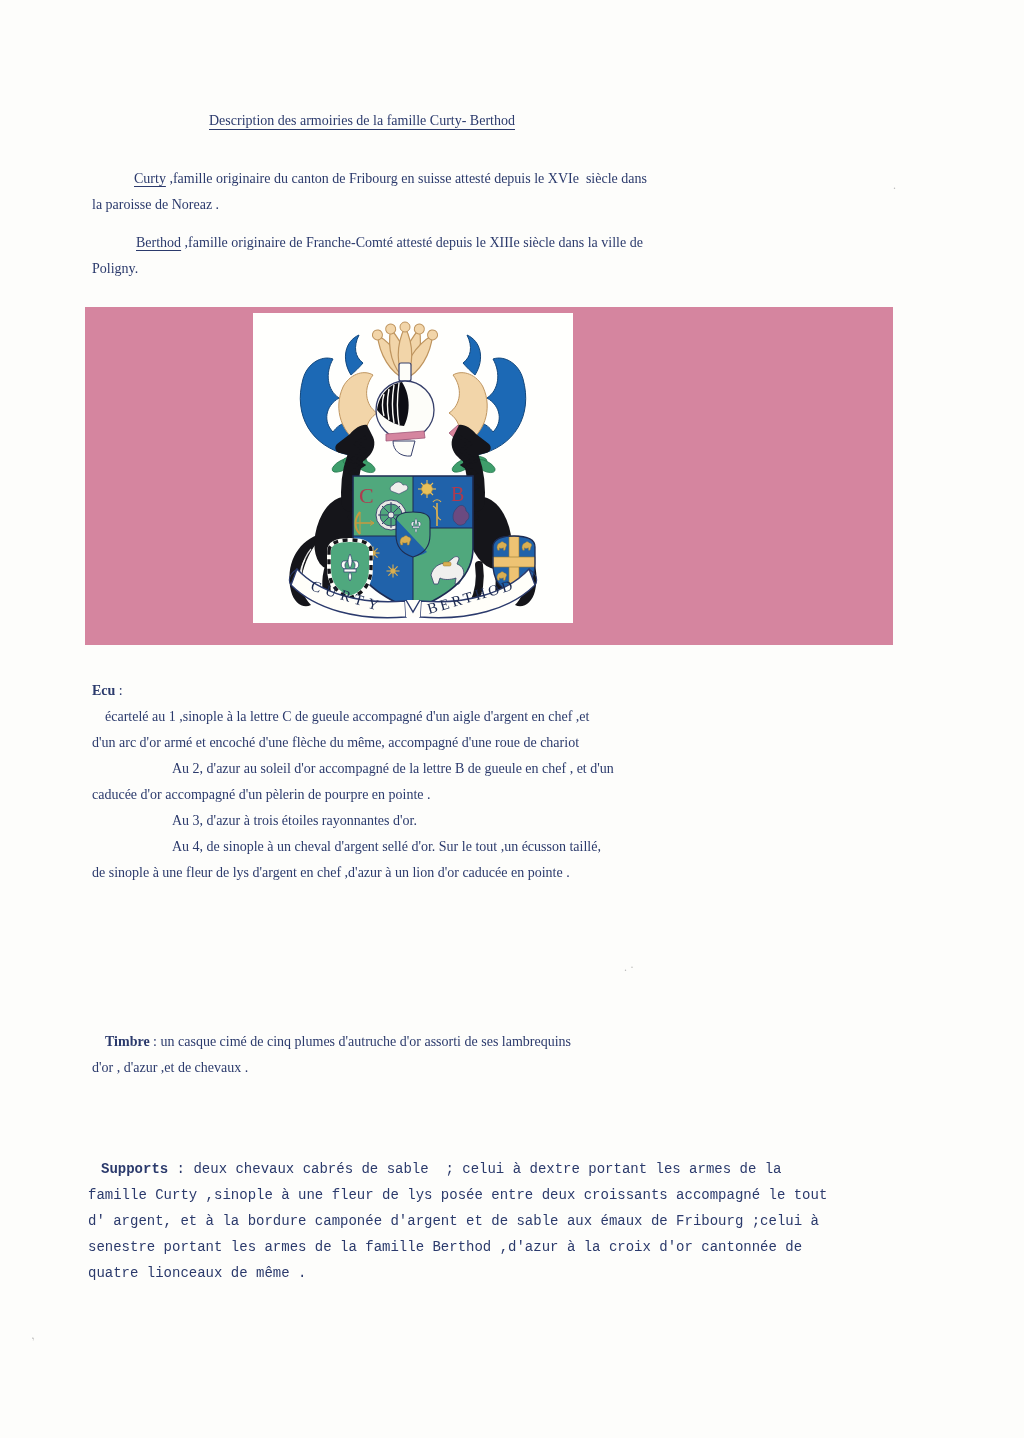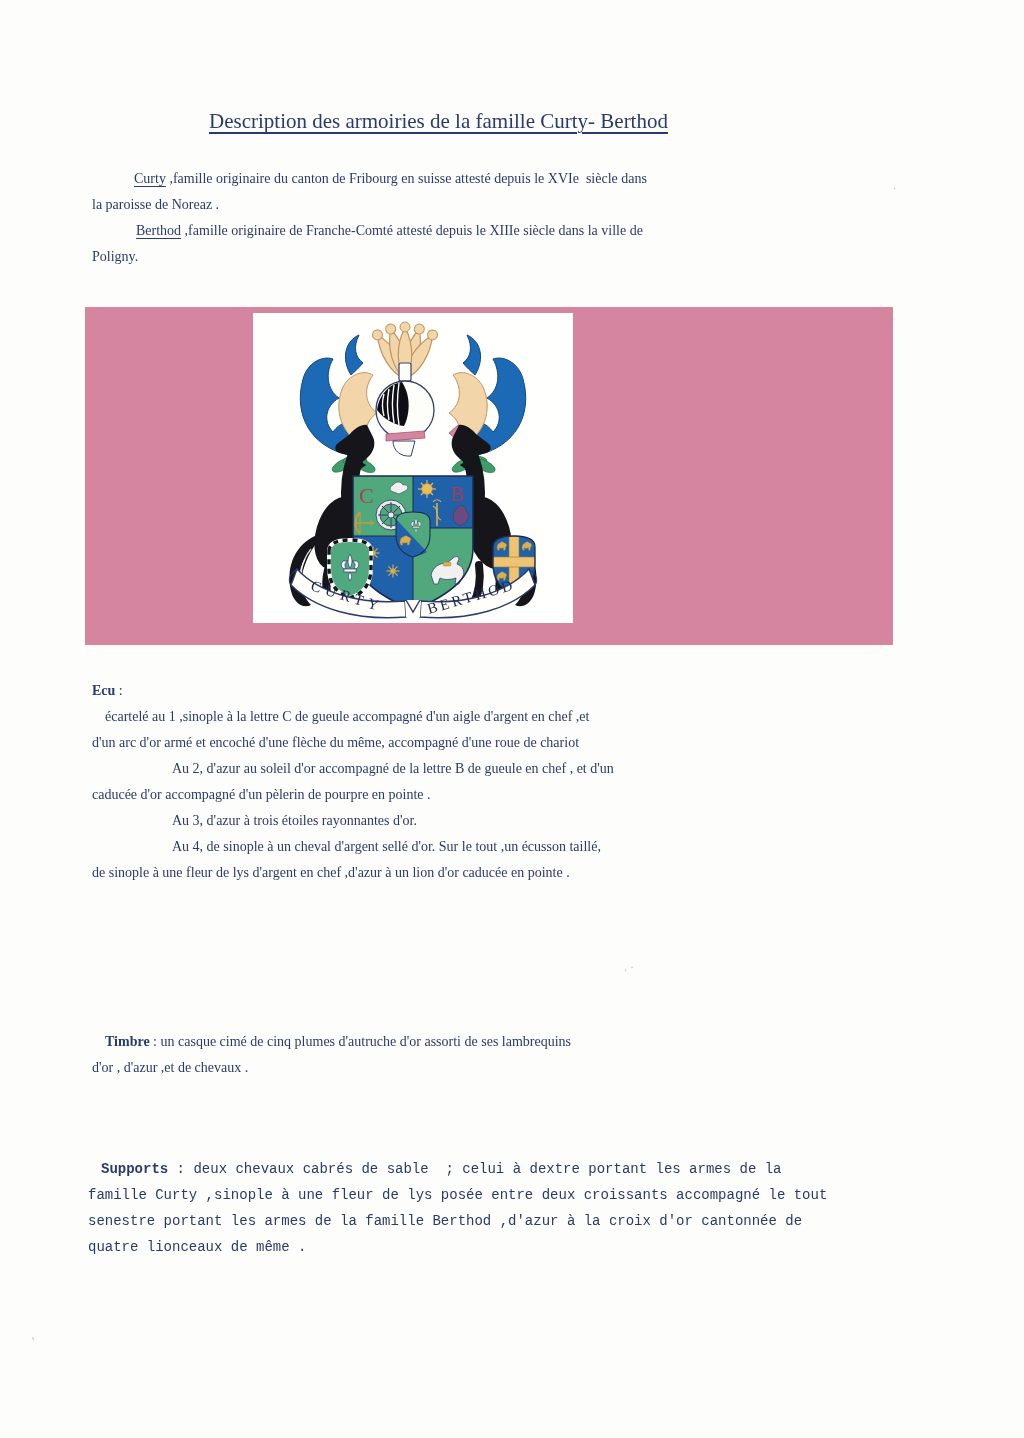--- a/index.html
+++ b/index.html
@@ -11,27 +11,27 @@
     background:#fdfdfb;
     font-family:"Liberation Serif","DejaVu Serif",serif;
     color:#2b3a6c;
     overflow:hidden;
   }
   .line{white-space:pre;font-size:14px;line-height:26px;}
   .lead-underline{text-decoration:underline;text-underline-offset:3px;}
   b,.bold{font-weight:700;text-align:center;}
   .title{
     position:absolute;top:107px;left:209px;
-    font-size:21px;line-height:28px;
+    font-size:14px;line-height:28px;
     text-decoration:underline;text-underline-offset:4px;
     white-space:pre;
     font-family:Liberation Serif, serif;
   }
   .intro1{position:absolute;top:166px;left:92px;}
-  .intro2{position:absolute;top:218px;left:92px;}
+  .intro2{position:absolute;top:230px;left:92px;}
   .intro1 .first{padding-left:42px;}
   .intro2 .first{padding-left:44px;}
   .band{
     position:absolute;top:307px;left:85px;
     width:808px;height:338px;
     background:#d5859f;
   }
   .plate{
     position:absolute;top:6px;left:168px;
     width:320px;height:310px;
@@ -274,20 +274,21 @@
   </div>
 
   <div class="timbre">
     <div class="line ind1"><b>Timbre</b><span> : un casque cimé de cinq plumes d'autruche d'or assorti de ses lambrequins</span></div>
     <div class="line">d'or , d'azur ,et de chevaux .</div>
   </div>
 
   <div class="supports">
     <div class="line ind1"><b>Supports</b><span> : deux chevaux cabrés de sable  ; celui à dextre portant les armes de la</span></div>
     <div class="line">famille Curty ,sinople à une fleur de lys posée entre deux croissants accompagné le tout</div>
+    <div class="line">d' argent, et à la bordure camponée d'argent et de sable aux émaux de Fribourg ;celui à</div>
     <div class="line">senestre portant les armes de la famille Berthod ,d'azur à la croix d'or cantonnée de</div>
     <div class="line">quatre lionceaux de même .</div>
   </div>
 
   <div class="artifact" style="top:178px;left:893px;">.</div>
   <div class="artifact" style="top:960px;left:624px;">. ·</div>
   <div class="artifact" style="top:1328px;left:30px;transform:rotate(-28deg);">,</div>
 
 </div>
 

